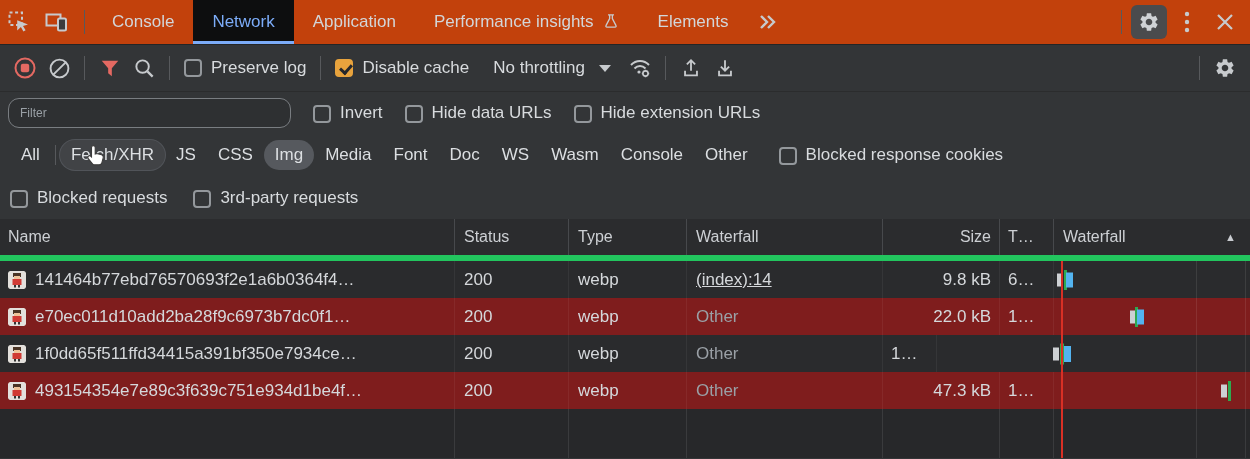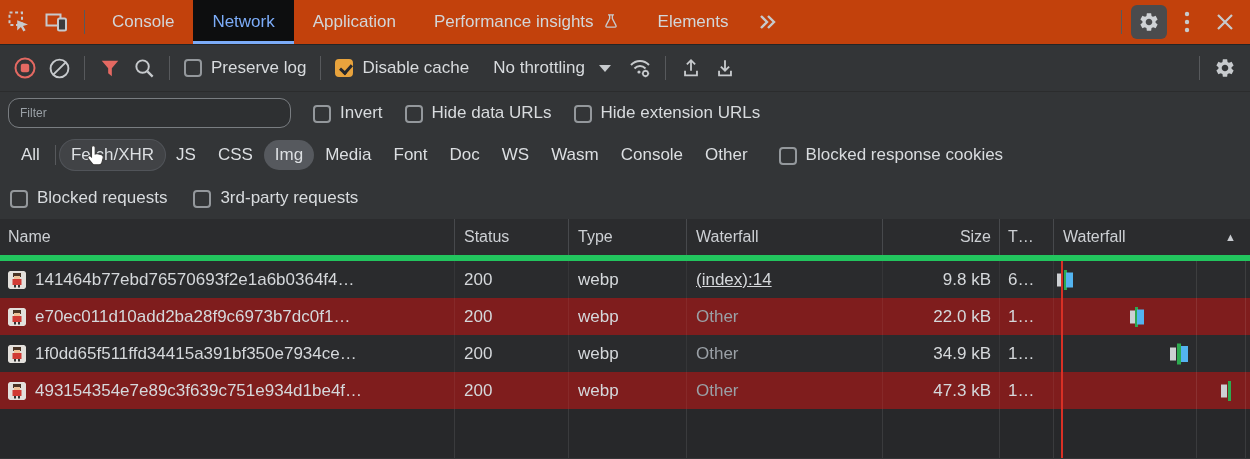--- a/index.html
+++ b/index.html
@@ -411,23 +411,20 @@
       </div>
       <div class="cell c-status">
           <span>200</span>
         </div>
       <div class="cell c-type">
           <span>webp</span>
         </div>
       <div class="cell c-init">
           <span class="init-other">Other</span>
         </div>
-      <div class="cell c-size">
-          <span>34.9 kB</span>
-        </div>
       <div class="cell c-time">
           <span>1…</span>
         </div>
       <div class="cell c-wf" style="border-right:none">
           <i class="wfbar" style="left: 116px; width: 6px; height: 13px; background: rgb(205, 208, 211);"></i>
           <i class="wfbar" style="left: 123px; width: 4px; height: 21px; background: rgb(46, 170, 80);"></i>
           <i class="wfbar" style="left: 127px; width: 7px; height: 16px; background: rgb(83, 180, 240);"></i>
         </div>
     </div>
 

